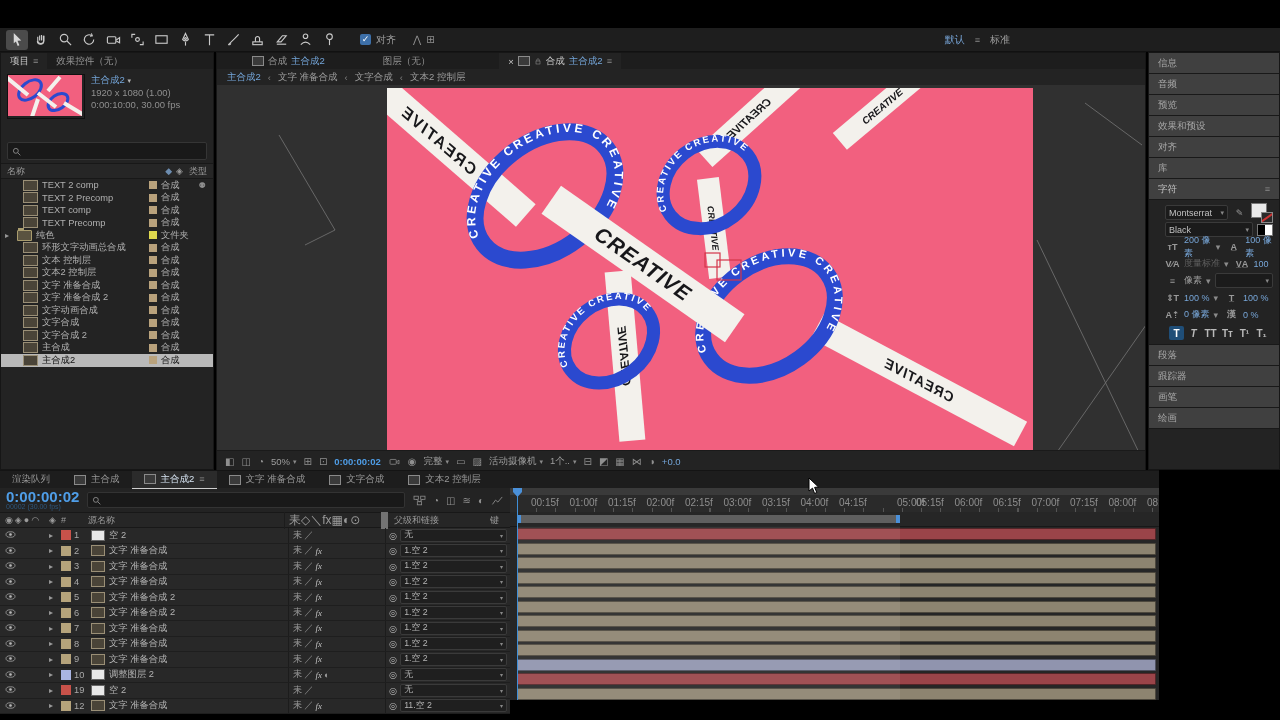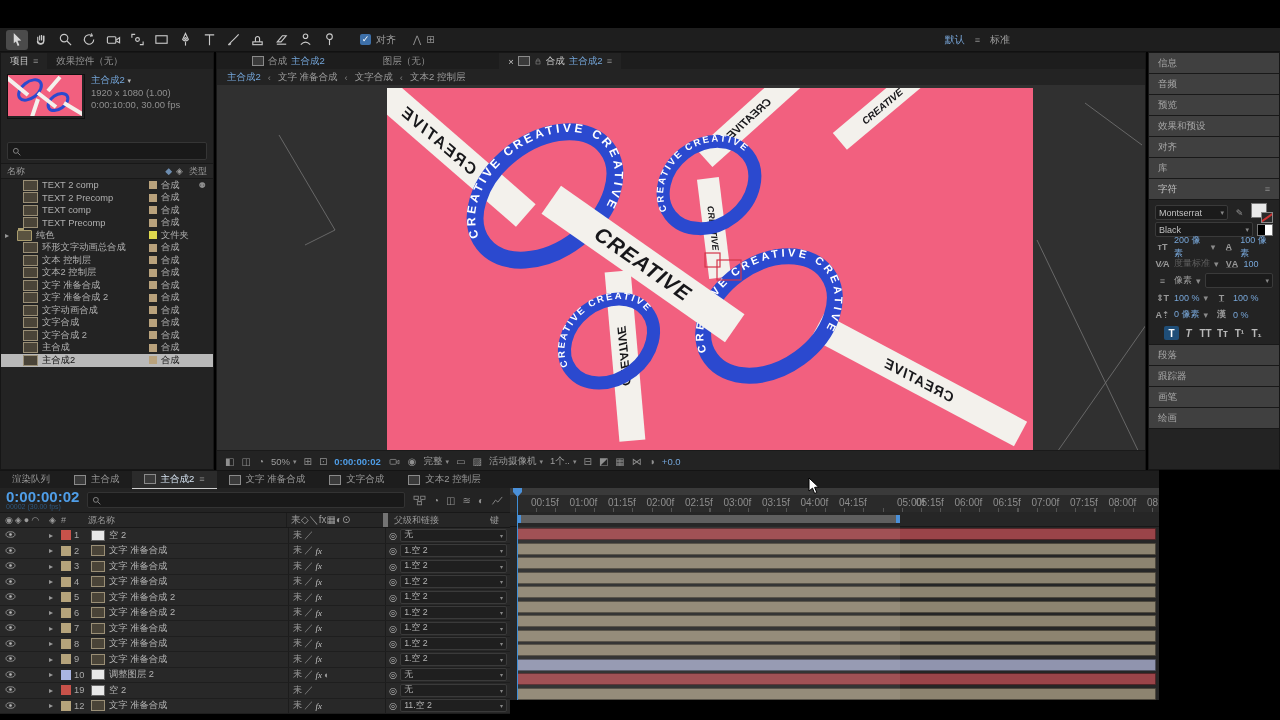--- a/index.html
+++ b/index.html
@@ -72,21 +72,21 @@
   .vico{color:#8f8f8f;font-size:10px;}
   .dd{display:flex;align-items:center;gap:3px;}
   .dd .car{font-size:7px;color:#8a8a8a;}
   .tcode{color:#4f9ee8;font-weight:bold;}
 
   
   .rightbar{left:1148px;top:52px;width:132px;height:418px;overflow:hidden;}
   .rrow{height:20px;display:flex;align-items:center;padding:0 9px;border-bottom:1px solid #191919;
         background:#404040;color:#a8a8a8;font-size:9.5px;}
   .rrow .mg{margin-left:auto;}
-  .charbody{background:#232323;border-bottom:1px solid #191919;padding:4px 6px 2px 6px;}
+  .charbody{background:#232323;border-bottom:1px solid #191919;padding:4px 6px 2px 16px;}
   .crow{display:flex;align-items:center;gap:4px;height:17px;font-size:9px;color:#9a9a9a;}
   .selbox{flex:1;height:13px;background:#1b1b1b;border:1px solid #3a3a3a;border-radius:2px;
           display:flex;align-items:center;padding:0 3px;color:#c0c0c0;}
   .selbox .car{margin-left:auto;font-size:7px;color:#888;}
   .cico{width:15px;flex:none;color:#9a9a9a;font-weight:bold;font-size:9px;text-align:center;}
   .cval{color:#77a6d8;}
   .cgray{color:#5f5f5f;}
   .swatch{position:relative;width:22px;height:20px;flex:none;}
   .swatch .f{position:absolute;left:0;top:0;width:14px;height:13px;background:#e9e9e9;border:1px solid #777;}
   .swatch .s{position:absolute;right:0;bottom:0;width:10px;height:9px;background:#2a2a2a;border:1px solid #888;overflow:hidden;}
@@ -784,21 +784,21 @@
           <svg style="width:13px;height:11px;stroke:#8f8f8f;fill:none;stroke-width:1.1">
               <use href="#s-graph"></use>
             </svg>
         </div>
       </div>
       <div class="tcols">
         <span style="width:44px;padding-left:5px;letter-spacing:2px">◉◈●◠</span>
         <span style="width:12px">◈</span>
         <span style="width:27px">#</span>
         <span style="flex:1">源名称</span>
-        <span style="width:92px;padding-left:4px;border-left:1px solid #1c1c1c;border-right:5px solid #737373;font-size:10px">耒◇＼fx▦◐⊙</span>
+        <span style="width:92px;padding-left:4px;border-left:1px solid #1c1c1c;border-right:7px solid #737373;font-size:12px">耒◇＼fx▦◐⊙</span>
         <span style="width:96px;padding-left:6px">父级和链接</span>
         <span style="width:20px">键</span>
       </div>
       <div>
           <div class="lrow">
             <span class="cell-av eye"><svg>
                 <use href="#s-eye"></use>
               </svg></span>
             <span class="cell-arr">▸</span>
             <span class="labchip" style="background: rgb(200, 82, 74);"></span>

